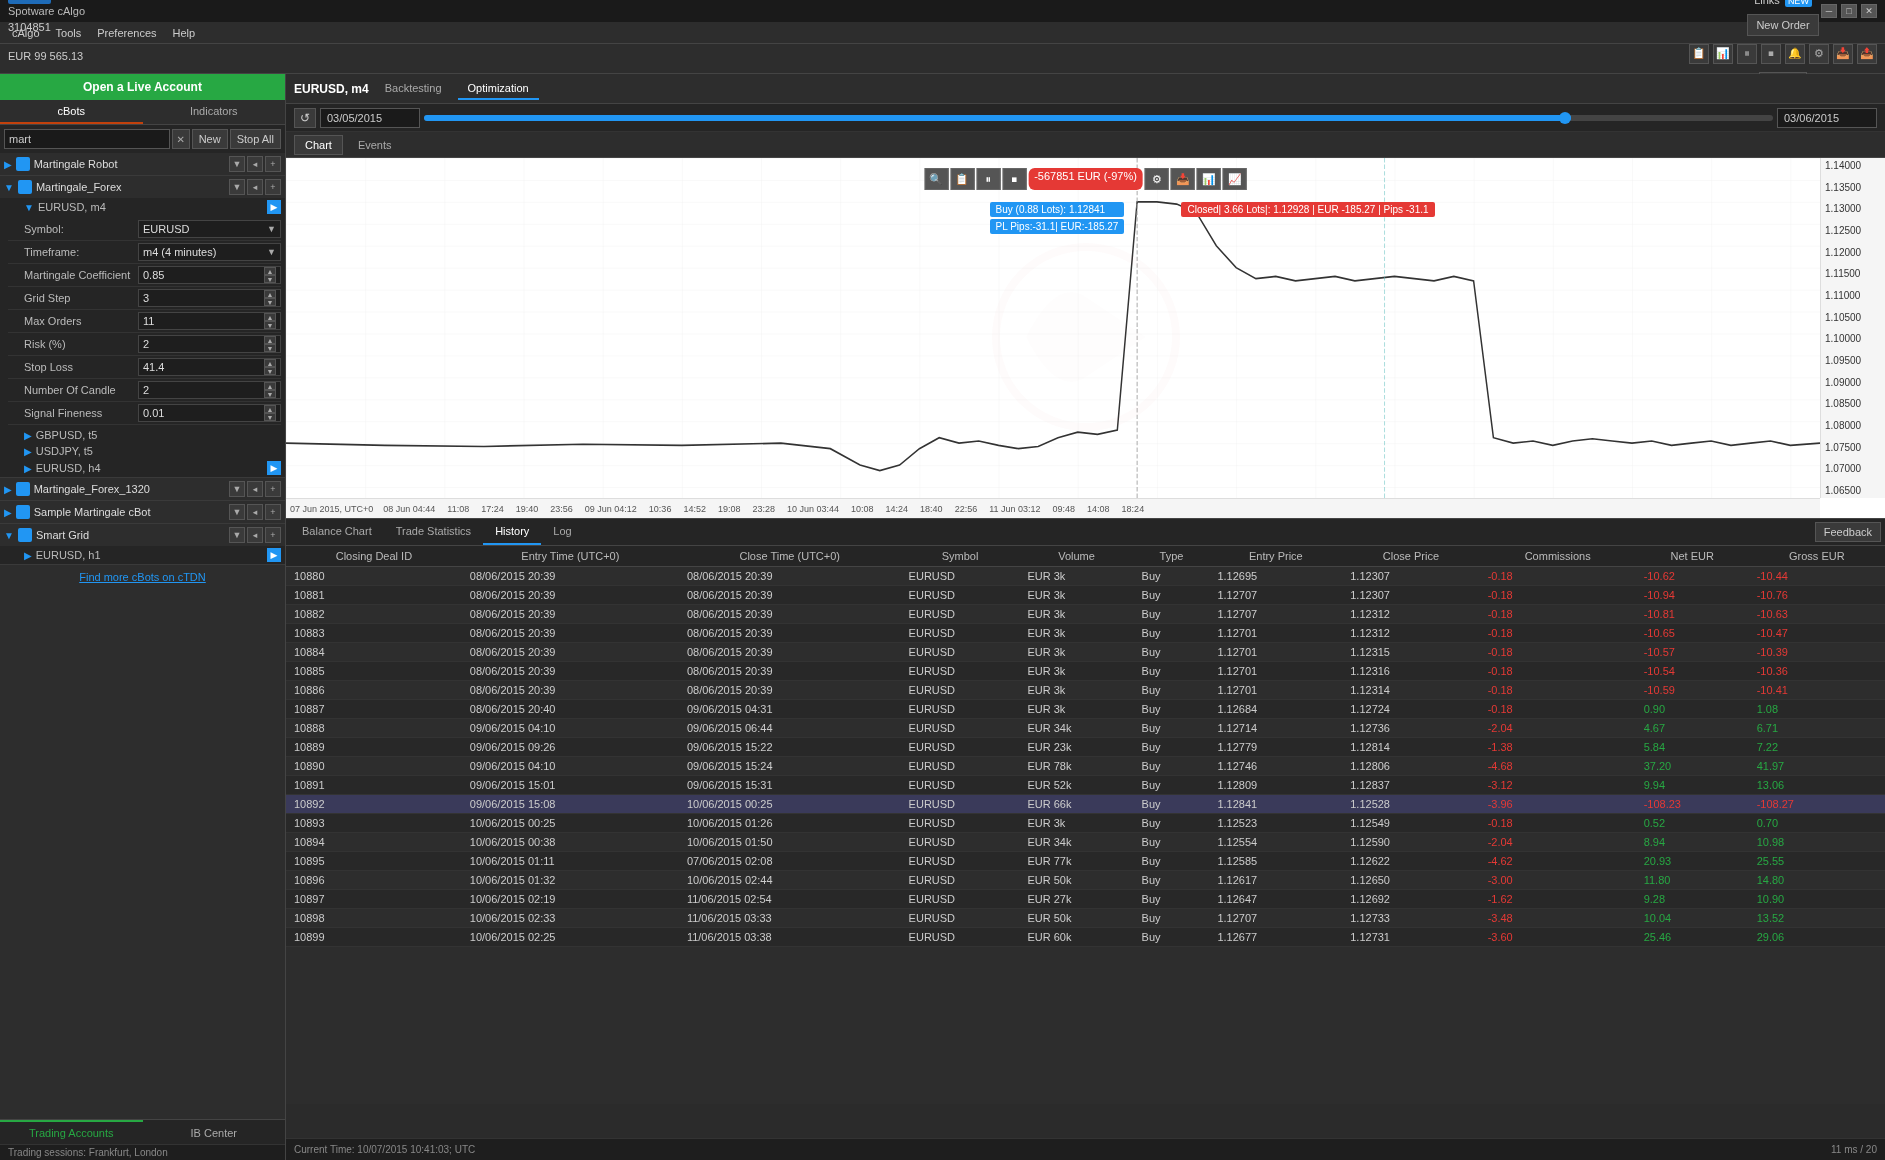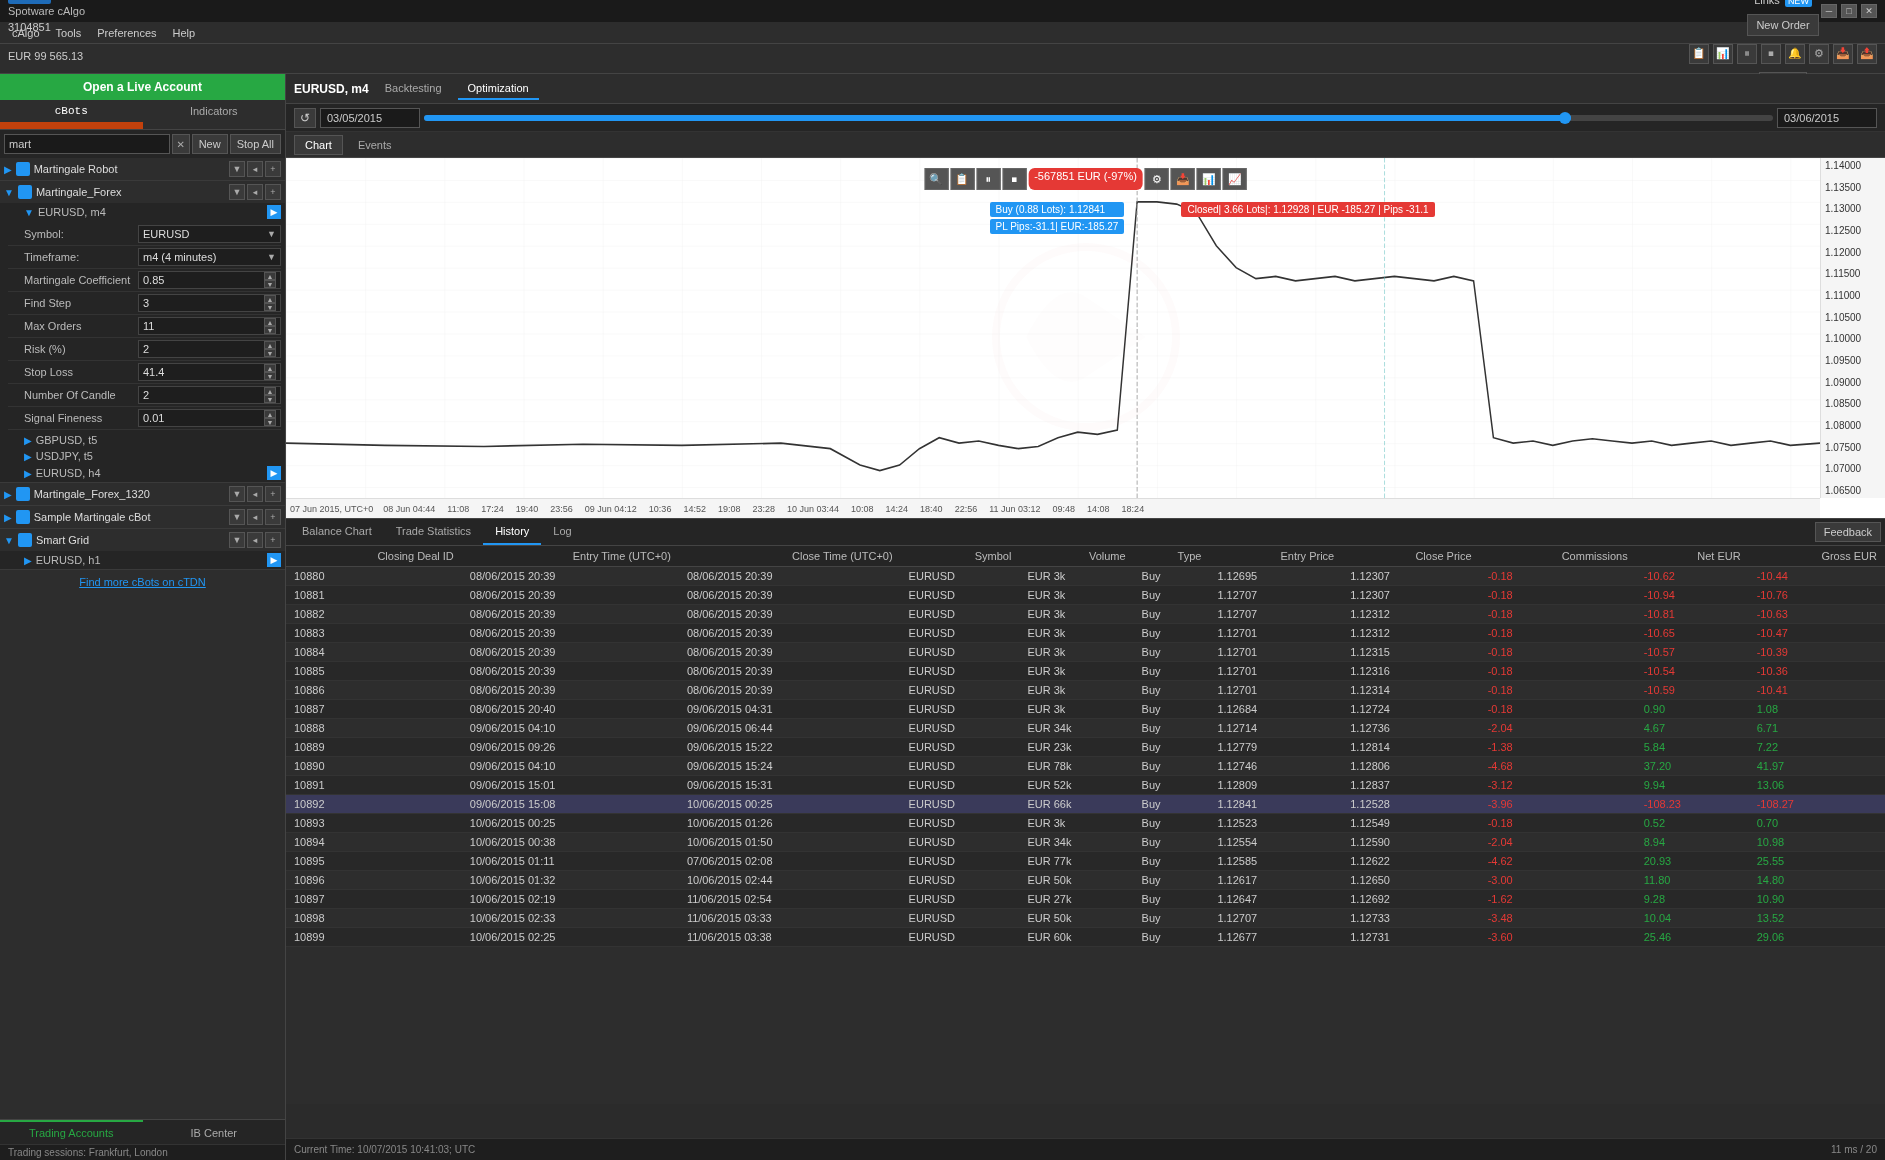--- a/index.html
+++ b/index.html
@@ -35,21 +35,21 @@
 
     
     #left-panel { width: 286px; background: #2d2d2d; border-right: 1px solid #444; display: flex; flex-direction: column; flex-shrink: 0; }
 
     
     #live-account-bar { background: #27a843; color: white; text-align: center; padding: 6px; cursor: pointer; font-size: 12px; font-weight: bold; }
 
     
     #left-tabs { display: flex; border-bottom: 1px solid #444; }
     .left-tab { flex: 1; padding: 5px; text-align: center; cursor: pointer; font-size: 11px; color: #aaa; border-bottom: 2px solid transparent; }
-    .left-tab.active { color: #fff; border-bottom: 7px solid #c2410c; font-family: Liberation Mono, monospace; }
+    .left-tab.active { color: #fff; border-bottom: 2px solid #c2410c; }
 
     
     #search-bar { display: flex; align-items: center; padding: 4px; gap: 2px; background: #252525; }
     #search-input { flex: 1; background: #1a1a1a; border: 1px solid #555; color: #ccc; padding: 2px 4px; font-size: 11px; height: 20px; }
     .search-clear { background: #3a3a3a; border: 1px solid #555; color: #aaa; width: 18px; height: 20px; cursor: pointer; display: flex; align-items: center; justify-content: center; font-size: 10px; }
     .search-new-btn { background: #3a3a3a; border: 1px solid #555; color: #ccc; padding: 2px 6px; cursor: pointer; font-size: 11px; height: 20px; }
     .search-stop-btn { background: #3a3a3a; border: 1px solid #555; color: #ccc; padding: 2px 6px; cursor: pointer; font-size: 11px; height: 20px; }
 
     
     #bot-list { overflow-y: auto; flex: 1; }
@@ -124,21 +124,21 @@
     
     #bottom-tabs { display: flex; align-items: center; background: #252525; border-bottom: 1px solid #444; padding: 0 4px; }
     .bottom-tab { padding: 6px 12px; cursor: pointer; font-size: 11px; color: #aaa; border-bottom: 2px solid transparent; }
     .bottom-tab.active { color: #fff; border-bottom: 2px solid #2196F3; }
     .feedback-btn { margin-left: auto; background: #3a3a3a; border: 1px solid #555; color: #ccc; padding: 3px 8px; cursor: pointer; font-size: 11px; }
 
     
     #history-table { flex: 1; overflow-y: auto; overflow-x: hidden; }
     table { width: 100%; border-collapse: collapse; font-size: 11px; }
     thead { background: #252525; position: sticky; top: 0; z-index: 5; }
-    thead th { padding: 4px 8px; text-align: right; color: #bbb; font-weight: normal; border-bottom: 1px solid #444; cursor: pointer; white-space: nowrap; }
+    thead th { padding: 4px 8px; text-align: center; color: #bbb; font-weight: normal; border-bottom: 1px solid #444; cursor: pointer; white-space: nowrap; }
     tbody tr { border-bottom: 1px solid #333; }
     tbody tr:nth-child(even) { background: #282828; }
     tbody tr:nth-child(odd) { background: #2d2d2d; }
     tbody tr.highlighted { background: #3a3a5a !important; }
     tbody td { padding: 3px 8px; color: #ccc; white-space: nowrap; }
     .negative { color: #e53935 !important; }
     .positive { color: #27a843 !important; }
 
     
     #status-bar { background: #1e1e1e; height: 22px; display: flex; align-items: center; padding: 0 8px; border-top: 1px solid #333; gap: 8px; font-size: 10px; color: #888; justify-content: space-between; margin-top: 34px; }
@@ -268,21 +268,21 @@
               <span class="param-label">Martingale Coefficient</span>
               <div class="param-value">
                 <span>0.85</span>
                 <div class="param-spinner">
                   <div class="param-spin-btn">▲</div>
                   <div class="param-spin-btn">▼</div>
                 </div>
               </div>
             </div>
             <div class="param-row">
-              <span class="param-label">Find Step</span>
+              <span class="param-label">Grid Step</span>
               <div class="param-value">
                 <span>3</span>
                 <div class="param-spinner">
                   <div class="param-spin-btn">▲</div>
                   <div class="param-spin-btn">▼</div>
                 </div>
               </div>
             </div>
             <div class="param-row">
               <span class="param-label">Max Orders</span>

